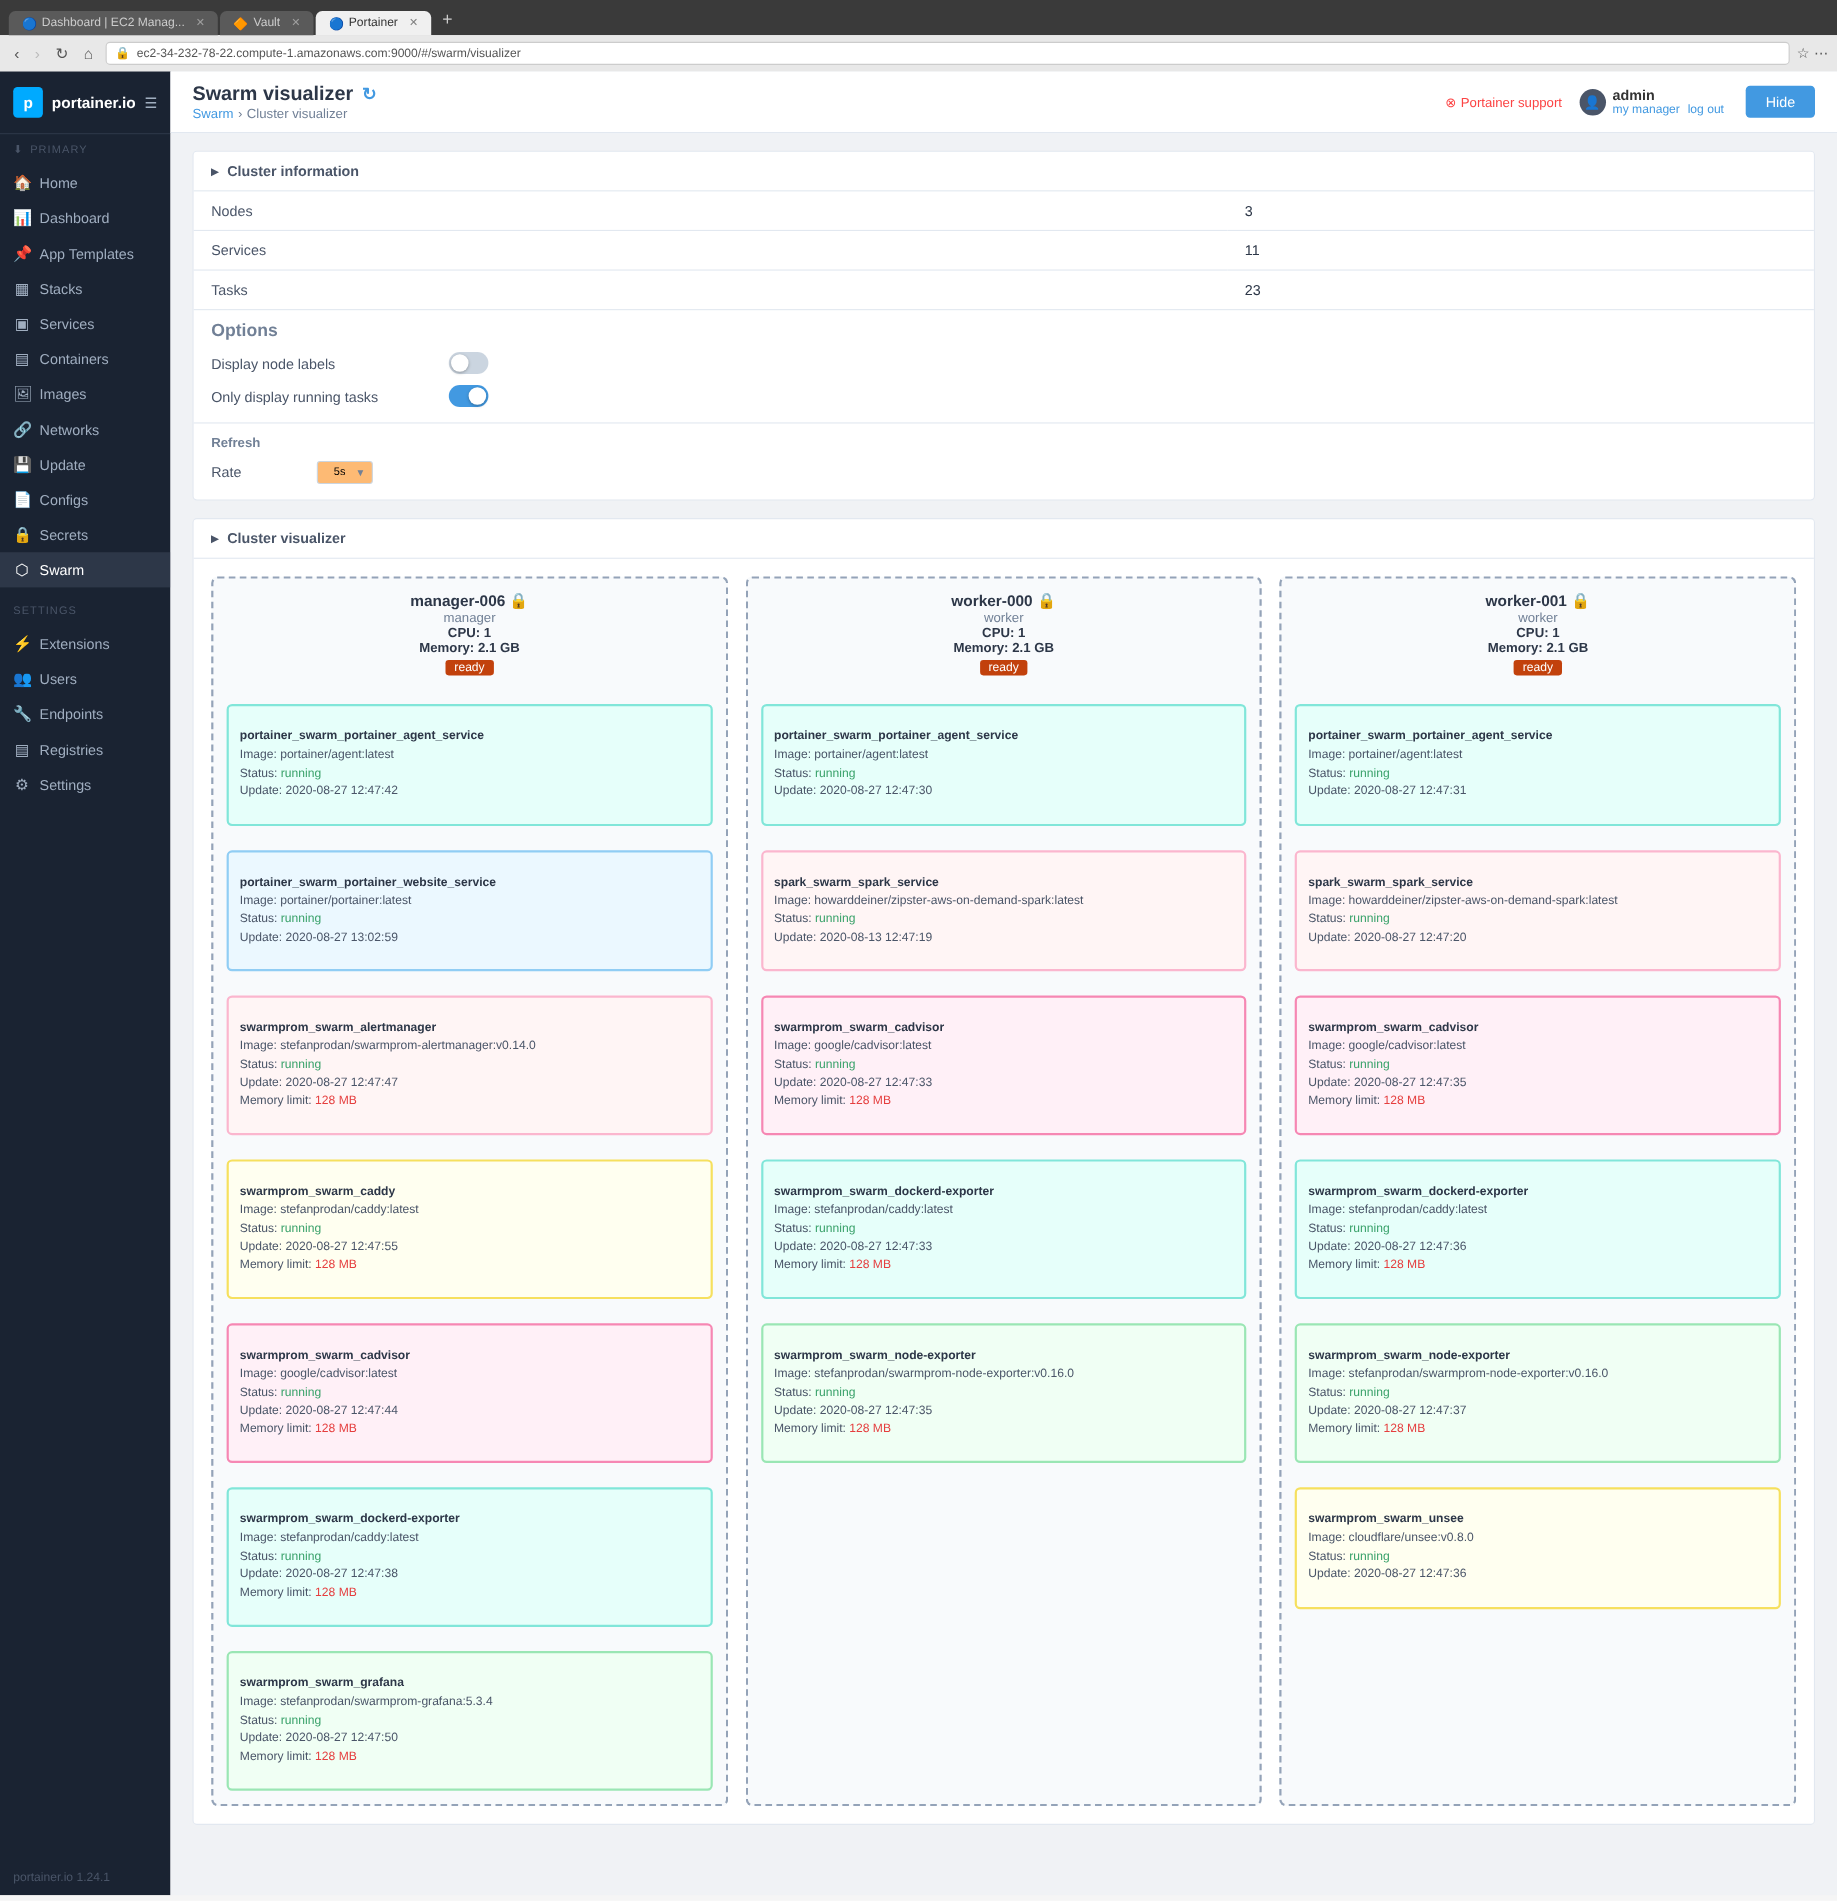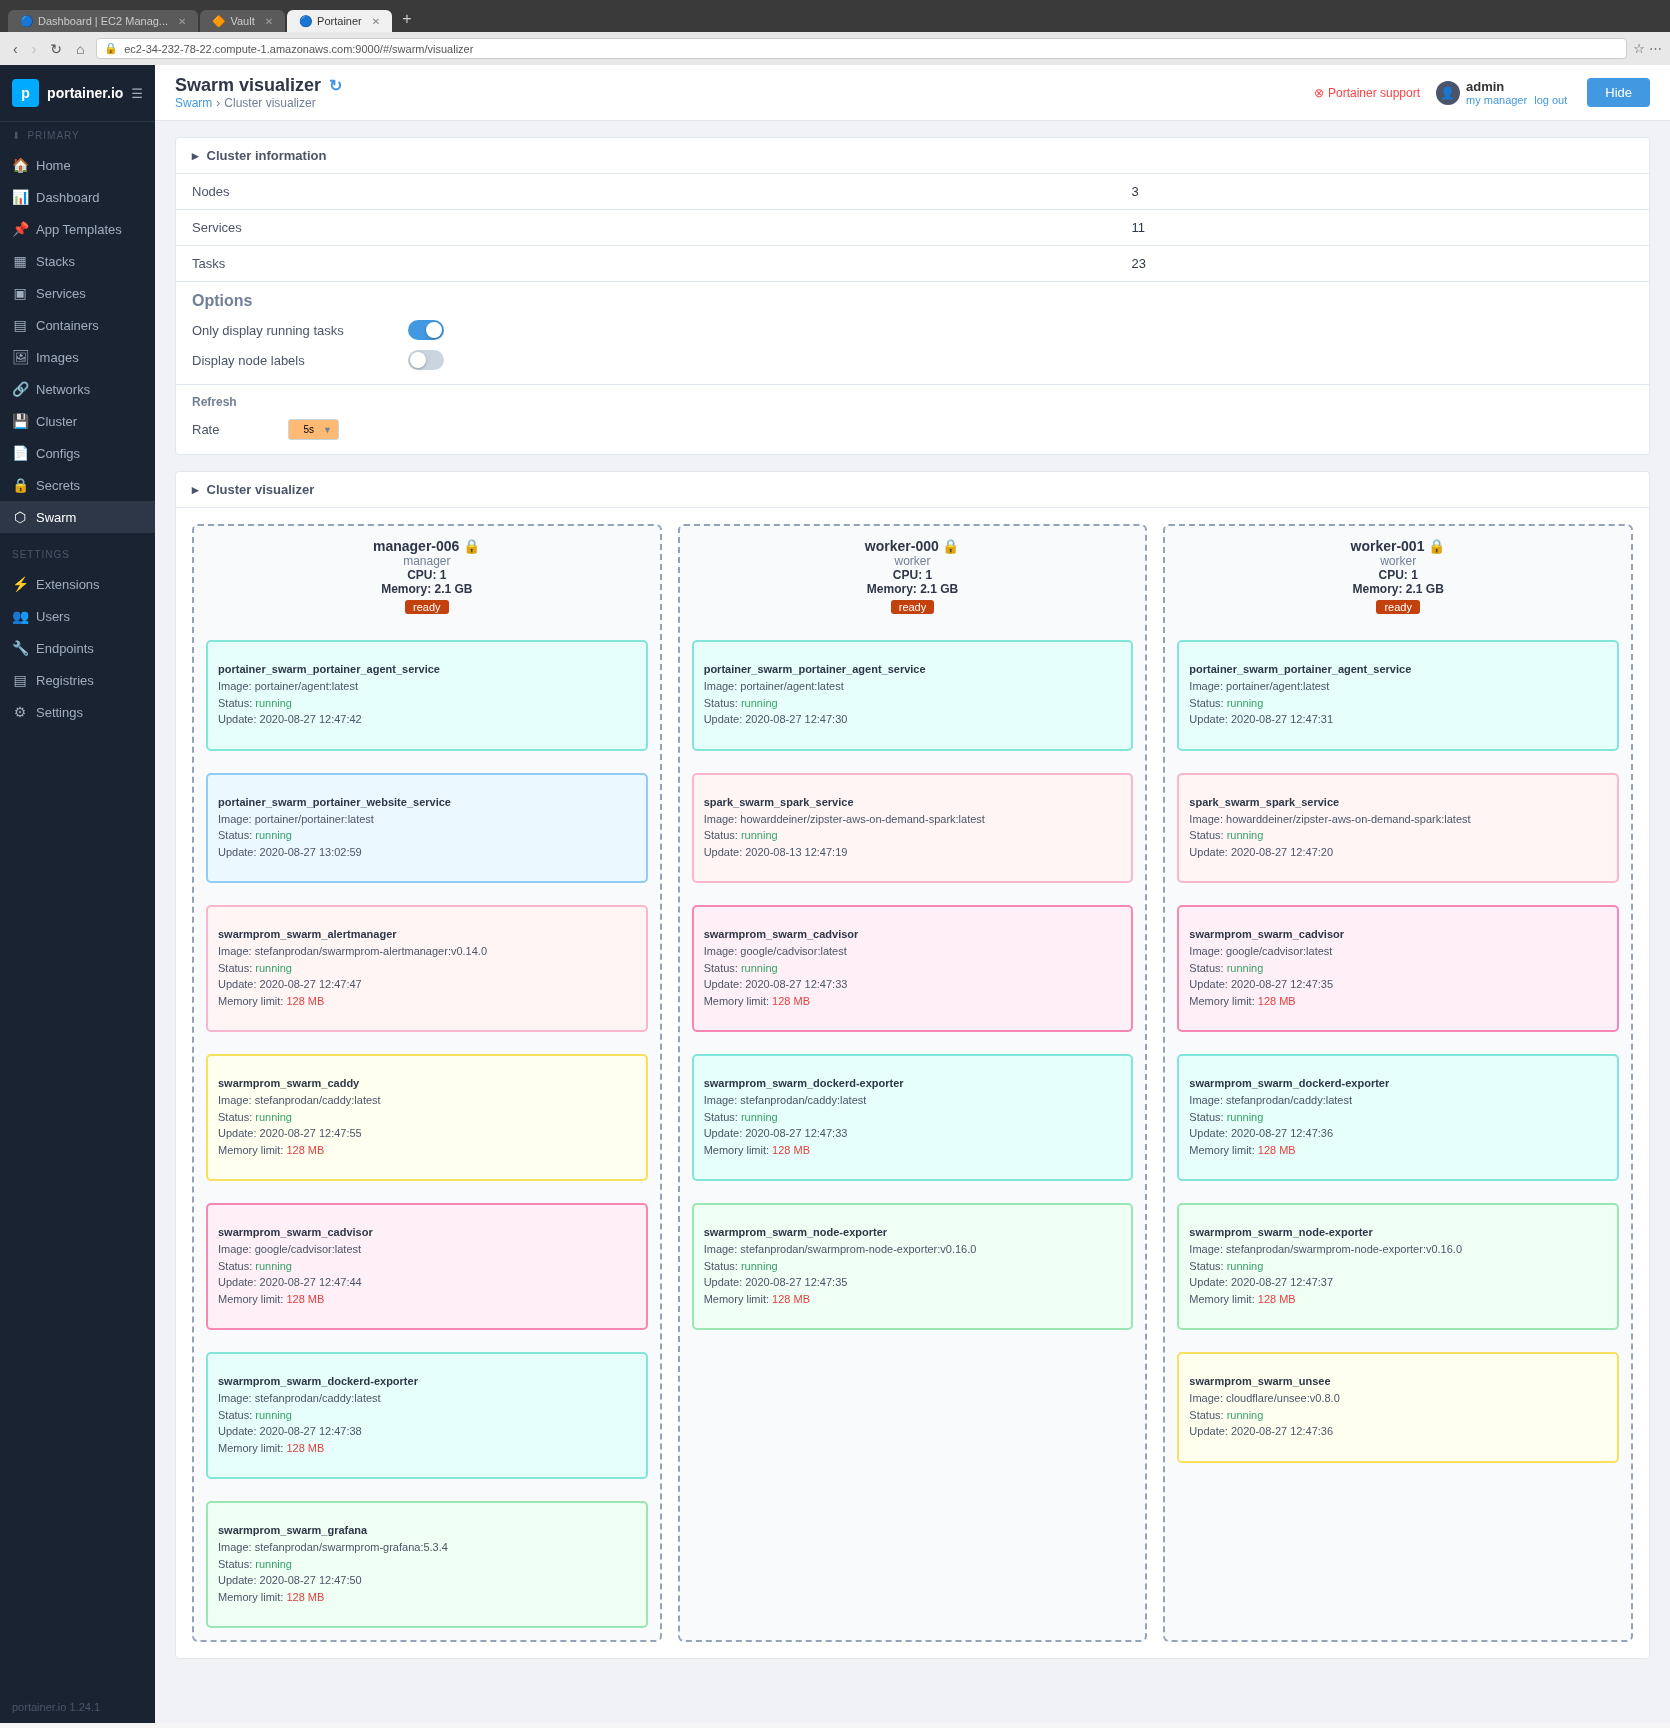--- a/index.html
+++ b/index.html
@@ -186,21 +186,21 @@
     <div class="sidebar-item">
       <span class="sidebar-icon">🖼</span>
       <span>Images</span>
     </div>
     <div class="sidebar-item">
       <span class="sidebar-icon">🔗</span>
       <span>Networks</span>
     </div>
     <div class="sidebar-item">
       <span class="sidebar-icon">💾</span>
-      <span>Cluster</span>
+      <span>Update</span>
     </div>
     <div class="sidebar-item">
       <span class="sidebar-icon">📄</span>
       <span>Configs</span>
     </div>
     <div class="sidebar-item">
       <span class="sidebar-icon">🔒</span>
       <span>Secrets</span>
     </div>
     <div class="sidebar-item active">
@@ -288,28 +288,28 @@
           <tr>
             <td>Tasks</td>
             <td>23</td>
           </tr>
         </tbody>
           </table>
 
         <div style="border-top:1px solid #e2e8f0; padding:10px 16px 4px;">
           <div style="font-weight:600; color:#718096; font-size:16px; margin-bottom:10px;">Options</div>
           <div class="option-row">
+            <span class="option-label">Display node labels</span>
+            <div class="toggle off">
+              <div class="toggle-knob"></div>
+            </div>
+          </div>
+          <div class="option-row">
             <span class="option-label">Only display running tasks</span>
             <div class="toggle on">
-              <div class="toggle-knob"></div>
-            </div>
-          </div>
-          <div class="option-row">
-            <span class="option-label">Display node labels</span>
-            <div class="toggle off">
               <div class="toggle-knob"></div>
             </div>
           </div>
         </div>
 
         <div style="border-top:1px solid #e2e8f0; padding:10px 16px 14px;">
           <div style="font-weight:600; color:#718096; font-size:12px; margin-bottom:10px;">Refresh</div>
           <div class="rate-row">
             <span class="rate-label">Rate</span>
             <div class="select-wrap">

